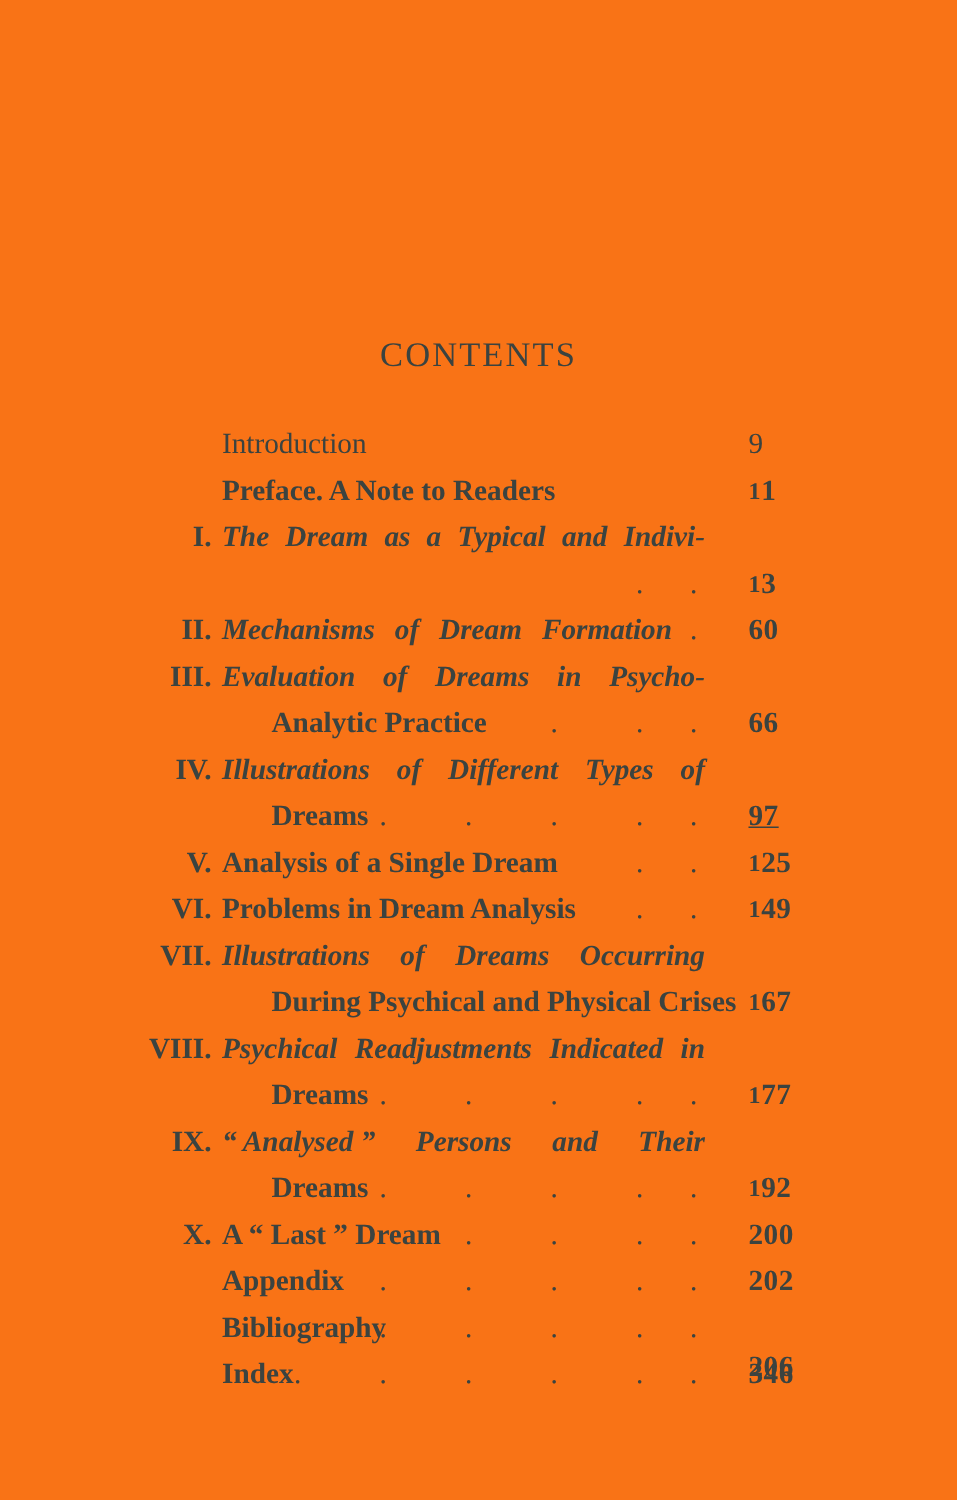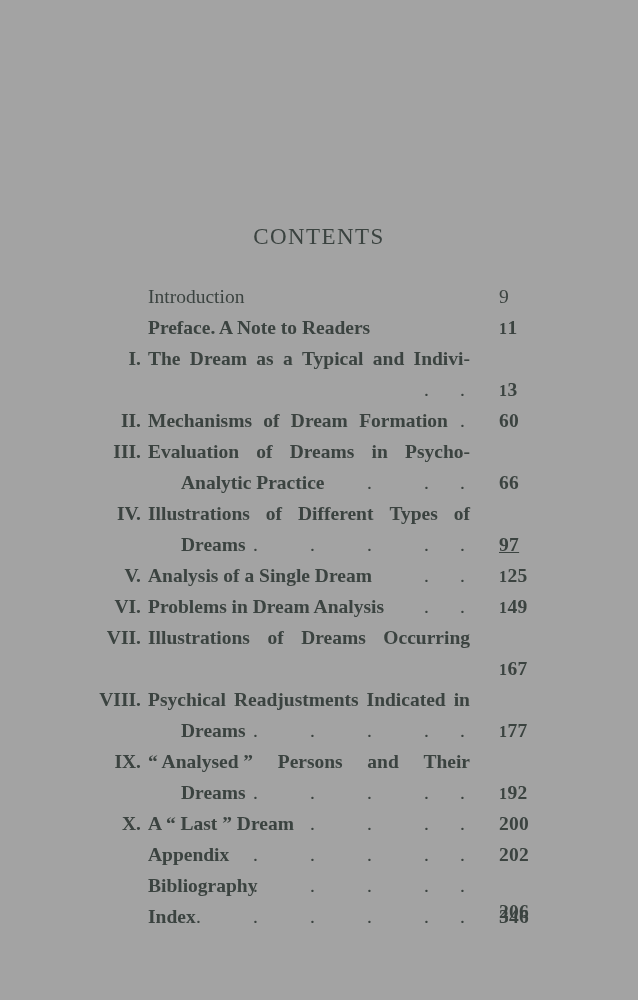--- a/index.html
+++ b/index.html
@@ -12,21 +12,21 @@
     background: #fdfbe6;
     font-family: "Liberation Serif", "DejaVu Serif", serif;
     color: #3b4340;
     overflow: hidden;
     position: relative;
   }
 
   .page {
     position: absolute;
     inset: 0;
-    background: #a3a3a3;
+    background: #f97316;
   }
 
   
   .contents-heading {
     position: absolute;
     top: 225px;
     left: 0;
     width: 638px;
     text-align: center;
     font-size: 23px;
@@ -78,21 +78,21 @@
     white-space: nowrap;
     height: 31px;
   }
 
   
   .title-line.justify {
     display: flex;
     justify-content: space-between;
     white-space: nowrap;
   }
-  .title-line.justify > span { display: inline-block; }
+  .title-line.justify > span { display: inline-block; font-style: italic; }
 
   
   .line-indent { padding-left: 33px; }
 
   .dots {
     position: absolute;
     left: 148px;
     width: 352px;
     top: 0;
     height: 31px;
@@ -248,20 +248,21 @@
       </div>
       <div class="toc-row" style="position: absolute; top: 341px; left: 0px; width: 638px; height: 62px;">
         <div class="numeral semi">VII.</div>
         <div class="title-col semi">
           <div class="title-line justify">
             <span>Illustrations</span>
             <span>of</span>
             <span>Dreams</span>
             <span>Occurring</span>
           </div>
+          <div class="title-line line-indent">During Psychical and Physical Crises</div>
         </div>
         <div class="pagenum semi" style="top: 31px;"><span class="os1">1</span>67</div>
       </div>
       <div class="toc-row" style="position: absolute; top: 403px; left: 0px; width: 638px; height: 62px; padding-left: 41px;">
         <div class="numeral semi">VIII.</div>
         <div class="title-col semi">
           <div class="title-line justify">
             <span>Psychical</span>
             <span>Readjustments</span>
             <span>Indicated</span>

